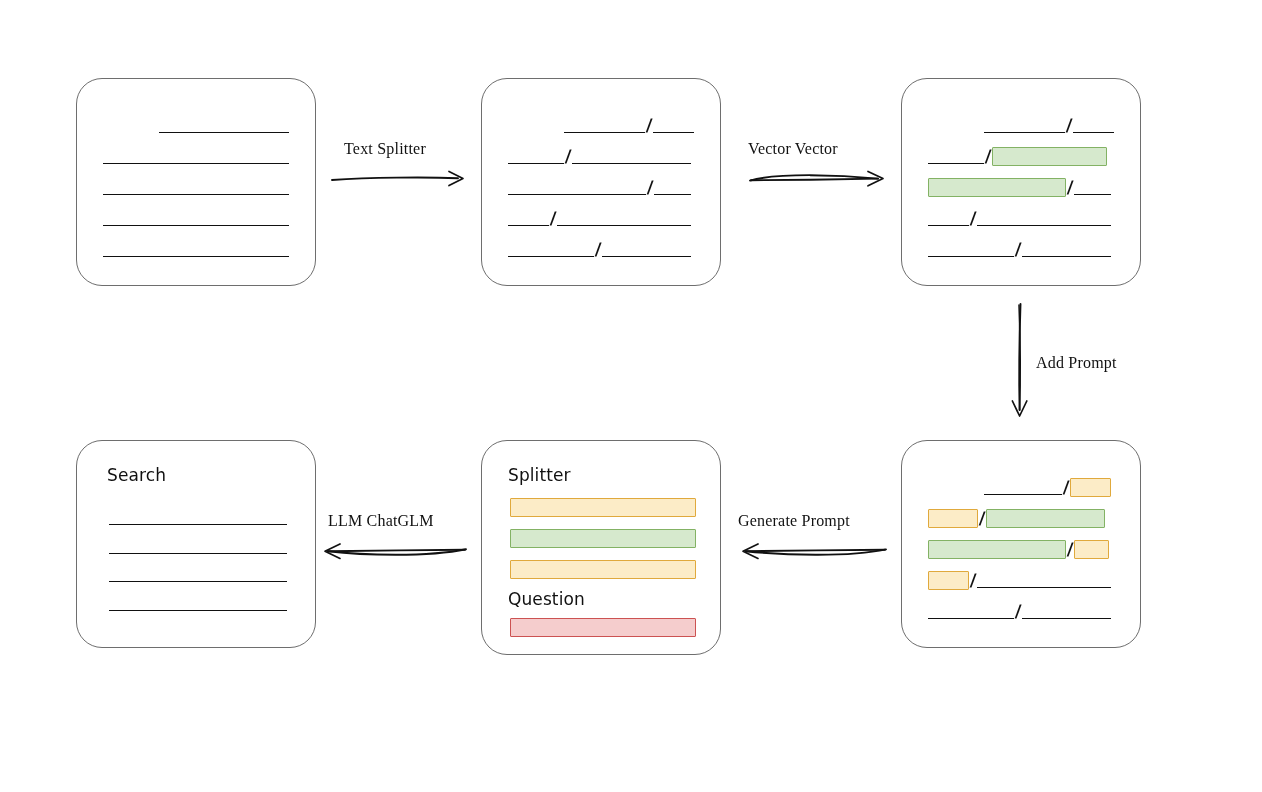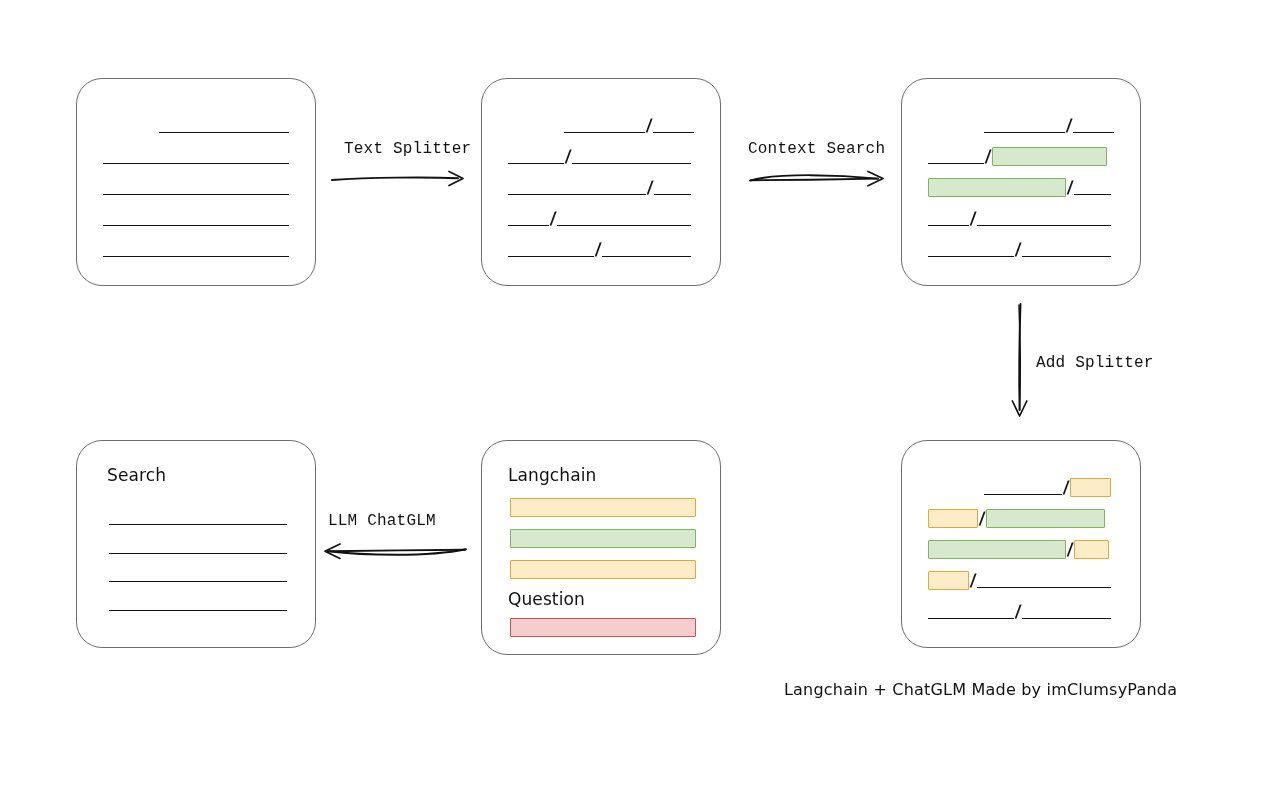--- a/index.html
+++ b/index.html
@@ -88,21 +88,21 @@
     position: absolute;
     box-sizing: border-box;
     height: 19px;
     border-radius: 1px;
   }
 
   
   .arrow-group { position: absolute; }
   .arrow-label {
     position: absolute;
-    font-family: Liberation Mono, monospace;
+    font-family: Liberation Serif, serif;
     font-size: 16px;
     color: #111111;
     white-space: nowrap;
     letter-spacing: 0.2px;
   }
   .arrow-svg { position: absolute; overflow: visible; }
 
   
   .footer {
     position: absolute;
@@ -203,35 +203,35 @@
 
   <div class="arrow-group" style="left:330px; top:140px; width:140px; height:50px;">
     <div class="arrow-label" style="left:14px; top:0px;">Text Splitter</div>
     <svg class="arrow-svg" style="left:0; top:26px;" width="140" height="24" viewBox="0 0 140 24">
       <path d="M2,14 C40,11.4 95,11.0 128,12.2" stroke="#111111" stroke-width="1.9" fill="none" stroke-linecap="round"></path>
       <path d="M119,5.5 L133,12.4 L119,19.5" stroke="#111111" stroke-width="1.7" fill="none" stroke-linejoin="round" stroke-linecap="round"></path>
     </svg>
   </div>
 
   <div class="arrow-group" style="left:748px; top:140px; width:142px; height:50px;">
-    <div class="arrow-label" style="left:0px; top:0px;">Context Search</div>
+    <div class="arrow-label" style="left:0px; top:0px;">Vector Vector</div>
     <svg class="arrow-svg" style="left:0; top:26px;" width="142" height="24" viewBox="0 0 142 24">
       <path d="M2,14.6 C30,6.6 92,8.8 130,12.6" stroke="#111111" stroke-width="1.9" fill="none" stroke-linecap="round"></path>
       <path d="M3,14.2 C40,14.0 96,13.4 130,12.6" stroke="#111111" stroke-width="1.9" fill="none" stroke-linecap="round"></path>
       <path d="M120,5.5 L135,12.6 L120,19.8" stroke="#111111" stroke-width="1.7" fill="none" stroke-linejoin="round" stroke-linecap="round"></path>
     </svg>
   </div>
 
   <div class="arrow-group" style="left:1000px; top:302px; width:160px; height:120px;">
     <svg class="arrow-svg" style="left:0; top:0;" width="40" height="120" viewBox="0 0 40 120">
       <path d="M20.5,2 C19.2,40 19.0,80 19.6,108" stroke="#111111" stroke-width="1.9" fill="none" stroke-linecap="round"></path>
       <path d="M19.0,3 C20.4,40 20.6,80 19.6,108" stroke="#111111" stroke-width="1.5" fill="none" stroke-linecap="round"></path>
       <path d="M12.4,99 L19.6,114 L26.8,99" stroke="#111111" stroke-width="1.7" fill="none" stroke-linejoin="round" stroke-linecap="round"></path>
     </svg>
-    <div class="arrow-label" style="left:36px; top:52px;">Add Splitter</div>
+    <div class="arrow-label" style="left:36px; top:52px;">Add Prompt</div>
   </div>
 
   <div class="doc-box" style="left:901px; top:440px; width:240px; height:208px;">
     <div class="rows" style="left:26px; right:26px; top:36px; bottom:26px;">
         <div class="row" style="top: calc(0% + 0px);">
           <div class="seg-gap" style="width: 30%;"></div>
           <div class="seg-line" style="width: 42%;"></div>
           <div class="slash">/</div>
           <div class="seg-chip chip-yellow" style="width: 22%;"></div>
         </div>
@@ -251,23 +251,31 @@
           <div class="seg-line" style="width: 72%;"></div>
         </div>
         <div class="row" style="top: calc(100% - 20px);">
           <div class="seg-line" style="width: 46%;"></div>
           <div class="slash">/</div>
           <div class="seg-line" style="width: 48%;"></div>
         </div>
       </div>
   </div>
 
+  <div class="arrow-group" style="left:738px; top:512px; width:150px; height:50px;">
+    <div class="arrow-label" style="left:0px; top:0px;">Generate Prompt</div>
+    <svg class="arrow-svg" style="left:0; top:26px;" width="150" height="24" viewBox="0 0 150 24">
+      <path d="M148,11.4 C110,19.6 44,17.0 8,13.2" stroke="#111111" stroke-width="1.9" fill="none" stroke-linecap="round"></path>
+      <path d="M147,11.8 C110,12.0 44,12.8 8,13.2" stroke="#111111" stroke-width="1.9" fill="none" stroke-linecap="round"></path>
+      <path d="M20,6.0 L5,13.2 L20,20.4" stroke="#111111" stroke-width="1.7" fill="none" stroke-linejoin="round" stroke-linecap="round"></path>
+    </svg>
+  </div>
 
   <div class="doc-box" style="left:481px; top:440px; width:240px; height:215px;">
-    <div class="box-label" style="left:26px; top:24px;">Langchain</div>
+    <div class="box-label" style="left:26px; top:24px;">Splitter</div>
     <div class="bar chip-yellow" style="left:28px; top:57px; width:186px;"></div>
     <div class="bar chip-green" style="left:28px; top:88px; width:186px;"></div>
     <div class="bar chip-yellow" style="left:28px; top:119px; width:186px;"></div>
     <div class="box-label" style="left:26px; top:148px;">Question</div>
     <div class="bar chip-red" style="left:28px; top:177px; width:186px;"></div>
   </div>
 
   <div class="arrow-group" style="left:320px; top:512px; width:150px; height:50px;">
     <div class="arrow-label" style="left:8px; top:0px;">LLM ChatGLM</div>
     <svg class="arrow-svg" style="left:0; top:26px;" width="150" height="24" viewBox="0 0 150 24">
@@ -288,15 +296,14 @@
         </div>
         <div class="row" style="top: calc(66.6667% - 13.3333px);">
           <div class="seg-line" style="width: 100%;"></div>
         </div>
         <div class="row" style="top: calc(100% - 20px);">
           <div class="seg-line" style="width: 100%;"></div>
         </div>
       </div>
   </div>
 
-  <div class="footer" style="left:784px; top:680px;">Langchain + ChatGLM Made by imClumsyPanda</div>
 
 </div>
 
 </body></html>

